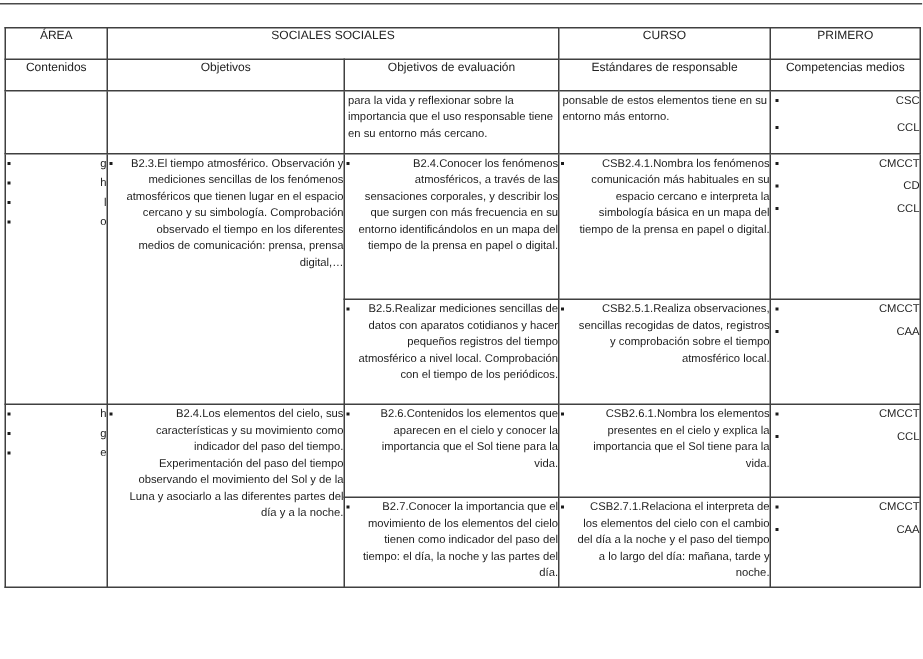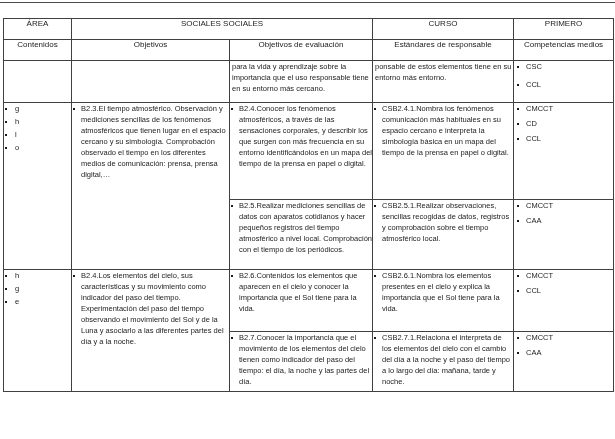--- a/index.html
+++ b/index.html
@@ -18,21 +18,21 @@
   tr.rr0 { height:42px; }
   tr.rr1a { height:97px; }
   tr.rr1b { height:70px; }
   tr.rr2a { height:62px; }
   tr.rr2b { height:60px; }
   td.hd {
     vertical-align:middle; text-align:center;
     font-size:8px; line-height:9px; color:#222;
   }
   td.cell { padding:4px 4px 3px 6px; font-size:7.5px; line-height:11px; }
-  .b { position:relative; padding-left:9px; }
+  .b { position:relative; padding-left:9px;text-align:right; }
   .b::before {
     content:""; position:absolute; left:1px; top:4.5px;
     width:2px; height:2px; background:#1c1c1c;
   }
   .cont { padding-left:2px; } 
   .obj .b { margin-bottom:2px; padding-left:11px; }
   .comp .b { margin-bottom:4px; padding-left:12px; }
   .comp .b::before { left:3px; }
   .comp-lg .b { margin-bottom:7px; }
   td.pad1a { padding-top:8px; }
@@ -65,21 +65,21 @@
       <td class="hd">Objetivos</td>
       <td class="hd">Objetivos de evaluación</td>
       <td class="hd">Estándares de responsable</td>
       <td class="hd">Competencias medios</td>
     </tr>
 
     <tr class="rr0">
       <td class="cell"></td>
       <td class="cell"></td>
       <td class="cell">
-        <div class="cont">para la vida y aprendizaje sobre la importancia que el uso responsable tiene en su entorno más cercano.</div>
+        <div class="cont">para la vida y reflexionar sobre la importancia que el uso responsable tiene en su entorno más cercano.</div>
       </td>
       <td class="cell">
         <div class="cont">ponsable de estos elementos tiene en su entorno más entorno.</div>
       </td>
       <td class="cell comp comp-lg">
         <div class="b">CSC</div>
         <div class="b">CCL</div>
       </td>
     </tr>
 
@@ -104,21 +104,21 @@
         <div class="b">CD</div>
         <div class="b">CCL</div>
       </td>
     </tr>
 
     <tr class="rr1b">
       <td class="cell">
         <div class="b">B2.5.Realizar mediciones sencillas de datos con aparatos cotidianos y hacer pequeños registros del tiempo atmosférico a nivel local. Comprobación con el tiempo de los periódicos.</div>
       </td>
       <td class="cell">
-        <div class="b">CSB2.5.1.Realizar observaciones, sencillas recogidas de datos, registros y comprobación sobre el tiempo atmosférico local.</div>
+        <div class="b">CSB2.5.1.Realiza observaciones, sencillas recogidas de datos, registros y comprobación sobre el tiempo atmosférico local.</div>
       </td>
       <td class="cell comp">
         <div class="b">CMCCT</div>
         <div class="b">CAA</div>
       </td>
     </tr>
 
     <tr class="rr2a">
       <td class="cell obj" rowspan="2">
         <div class="b">h</div>

